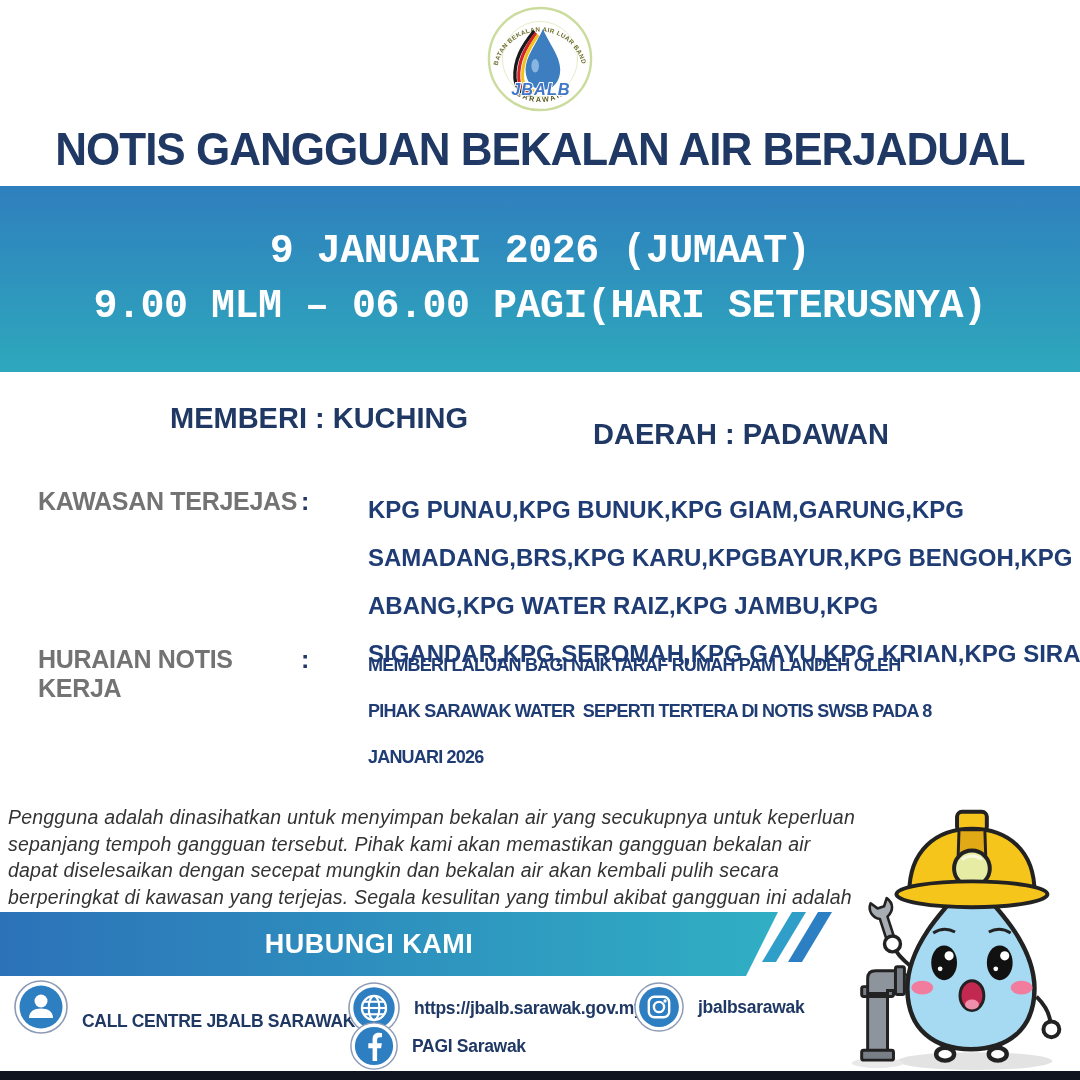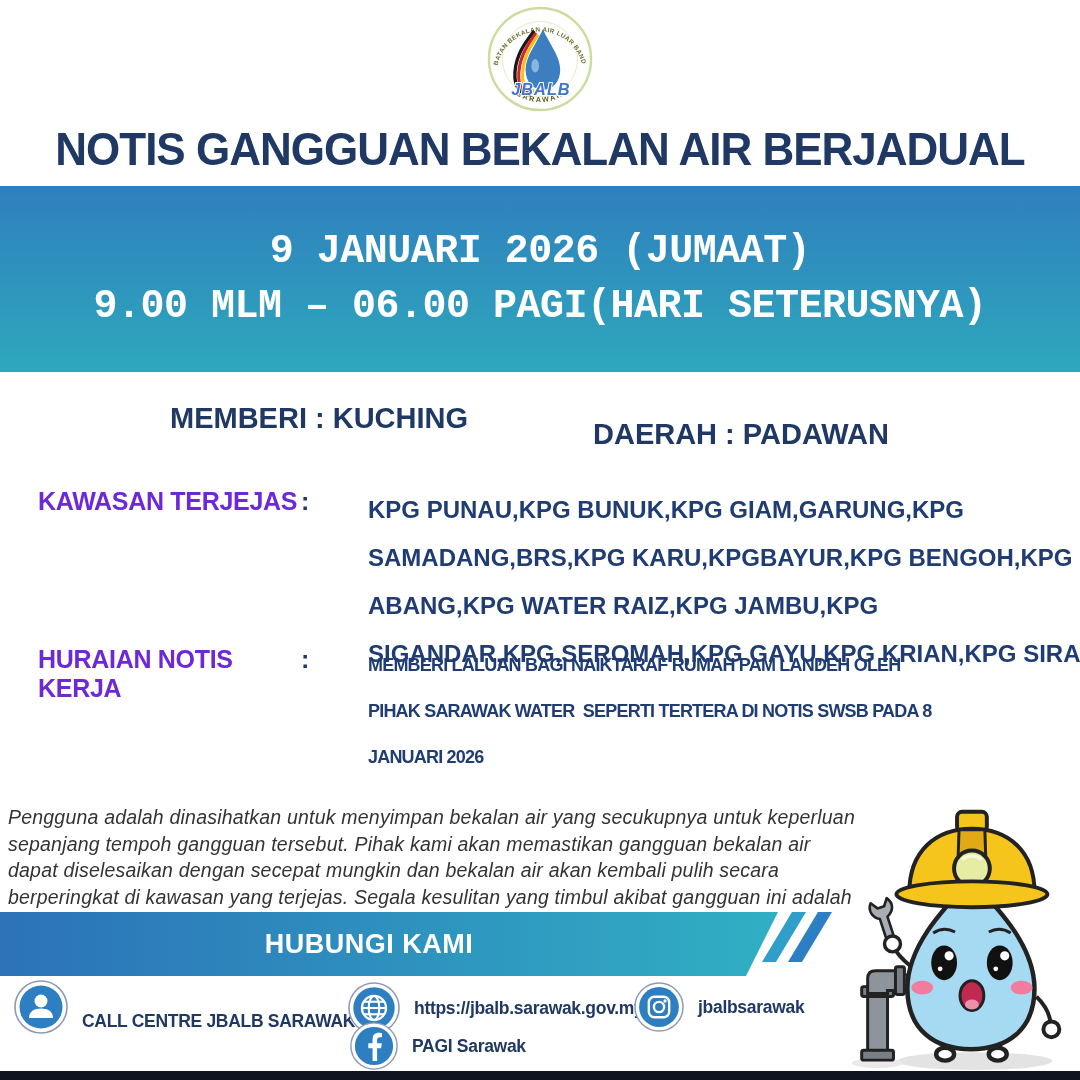--- a/index.html
+++ b/index.html
@@ -20,21 +20,21 @@
     background:linear-gradient(180deg,#2F7FBE 0%,#2EA8BC 100%);
     display:flex;flex-direction:column;align-items:center;justify-content:center;gap:10px;
   }
   .band-line{color:#ffffff;font-size:40px;font-weight:700;letter-spacing:-0.5px;white-space:pre;font-family:Liberation Mono, monospace;}
   
   .region-row{position:absolute;left:0;top:402px;width:1080px;height:40px;color:#1F3864;
     font-size:29px;font-weight:700;}
   .region-bahagian{position:absolute;left:170px;top:0;}
   .region-daerah{position:absolute;left:577px;top:16px;margin-left:16px;}
   
-  .detail-label{position:absolute;left:38px;width:270px;color:#6d28d9;font-size:25px;font-weight:700;letter-spacing:-0.3px;}
+  .detail-label{position:absolute;left:38px;width:270px;color:#737373;font-size:25px;font-weight:700;letter-spacing:-0.3px;}
   .detail-colon{position:absolute;left:301px;color:#1F3864;font-size:25px;font-weight:700;}
   .detail-lines{position:absolute;left:368px;width:660px;color:#1F3C74;font-weight:700;}
   .detail-line{white-space:pre;}
   .kawasan-label{top:487px;}
   .kawasan-colon{top:487px;}
   .kawasan-lines{top:486px;font-size:24px;}
   .kawasan-lines .detail-line{height:48px;line-height:48px;}
   .huraian-label{top:645px;}
   .huraian-colon{top:645px;}
   .huraian-lines{top:642px;font-size:18px;letter-spacing:-0.8px;}

